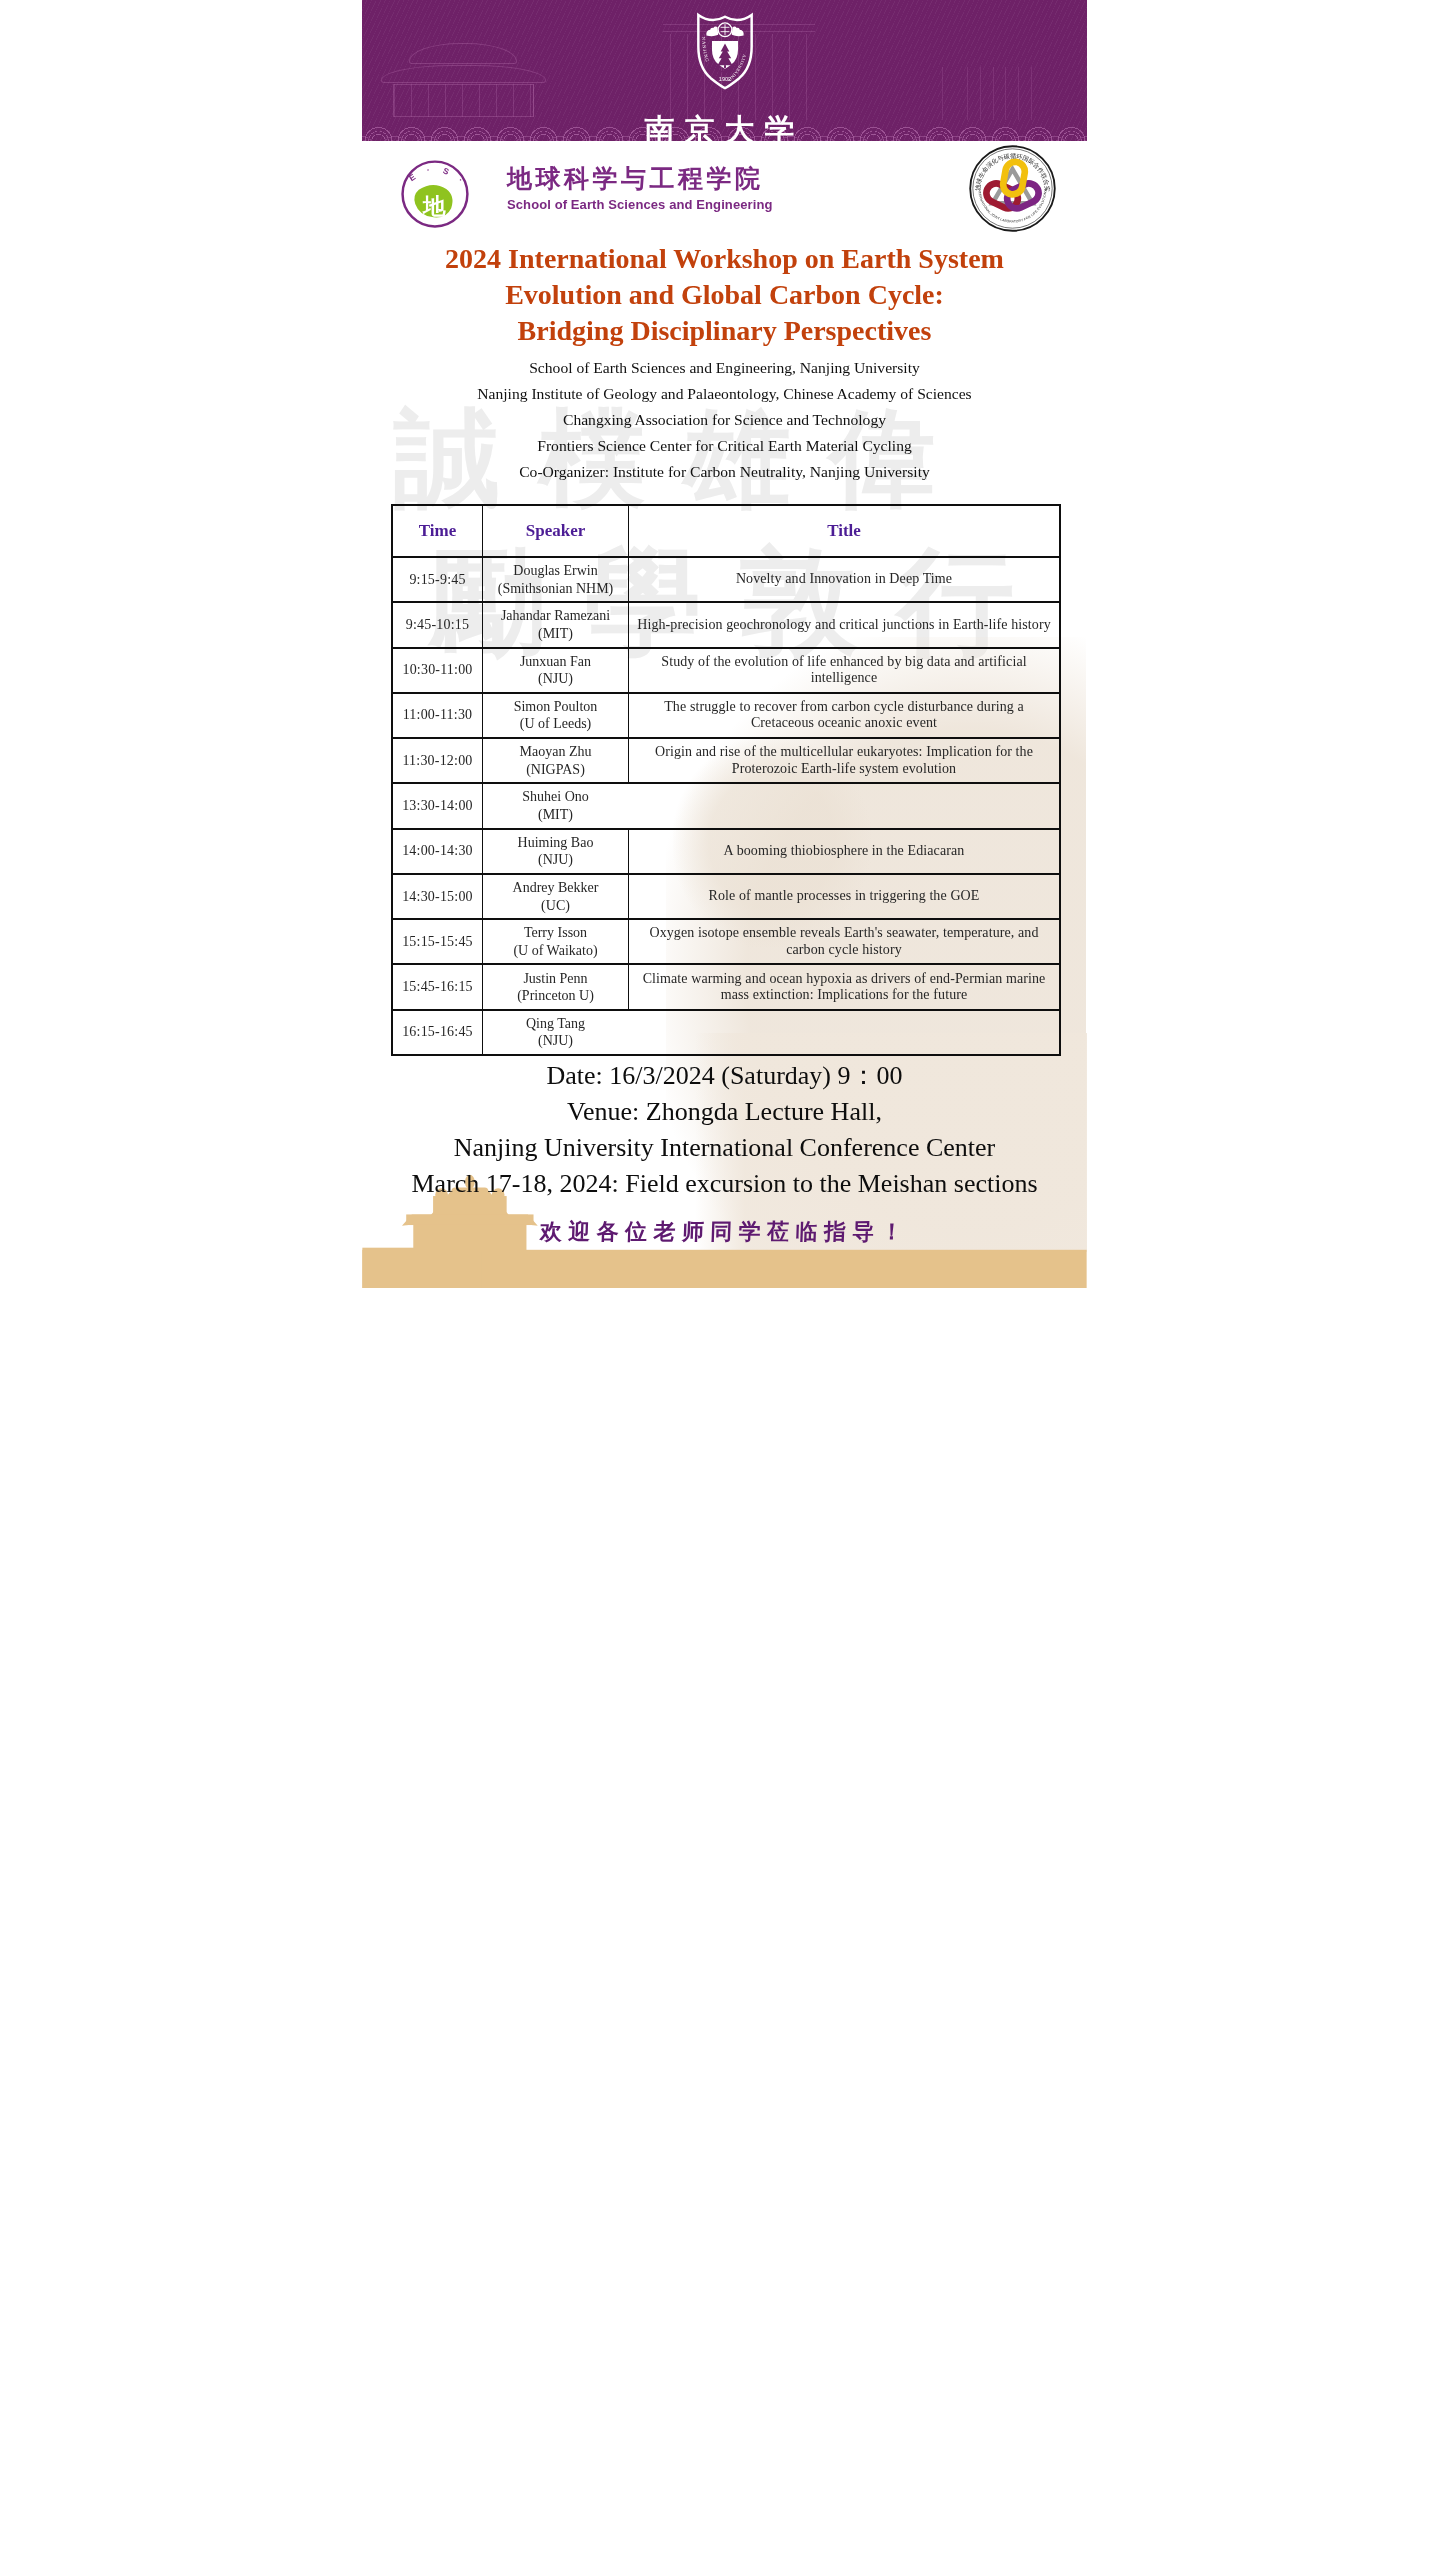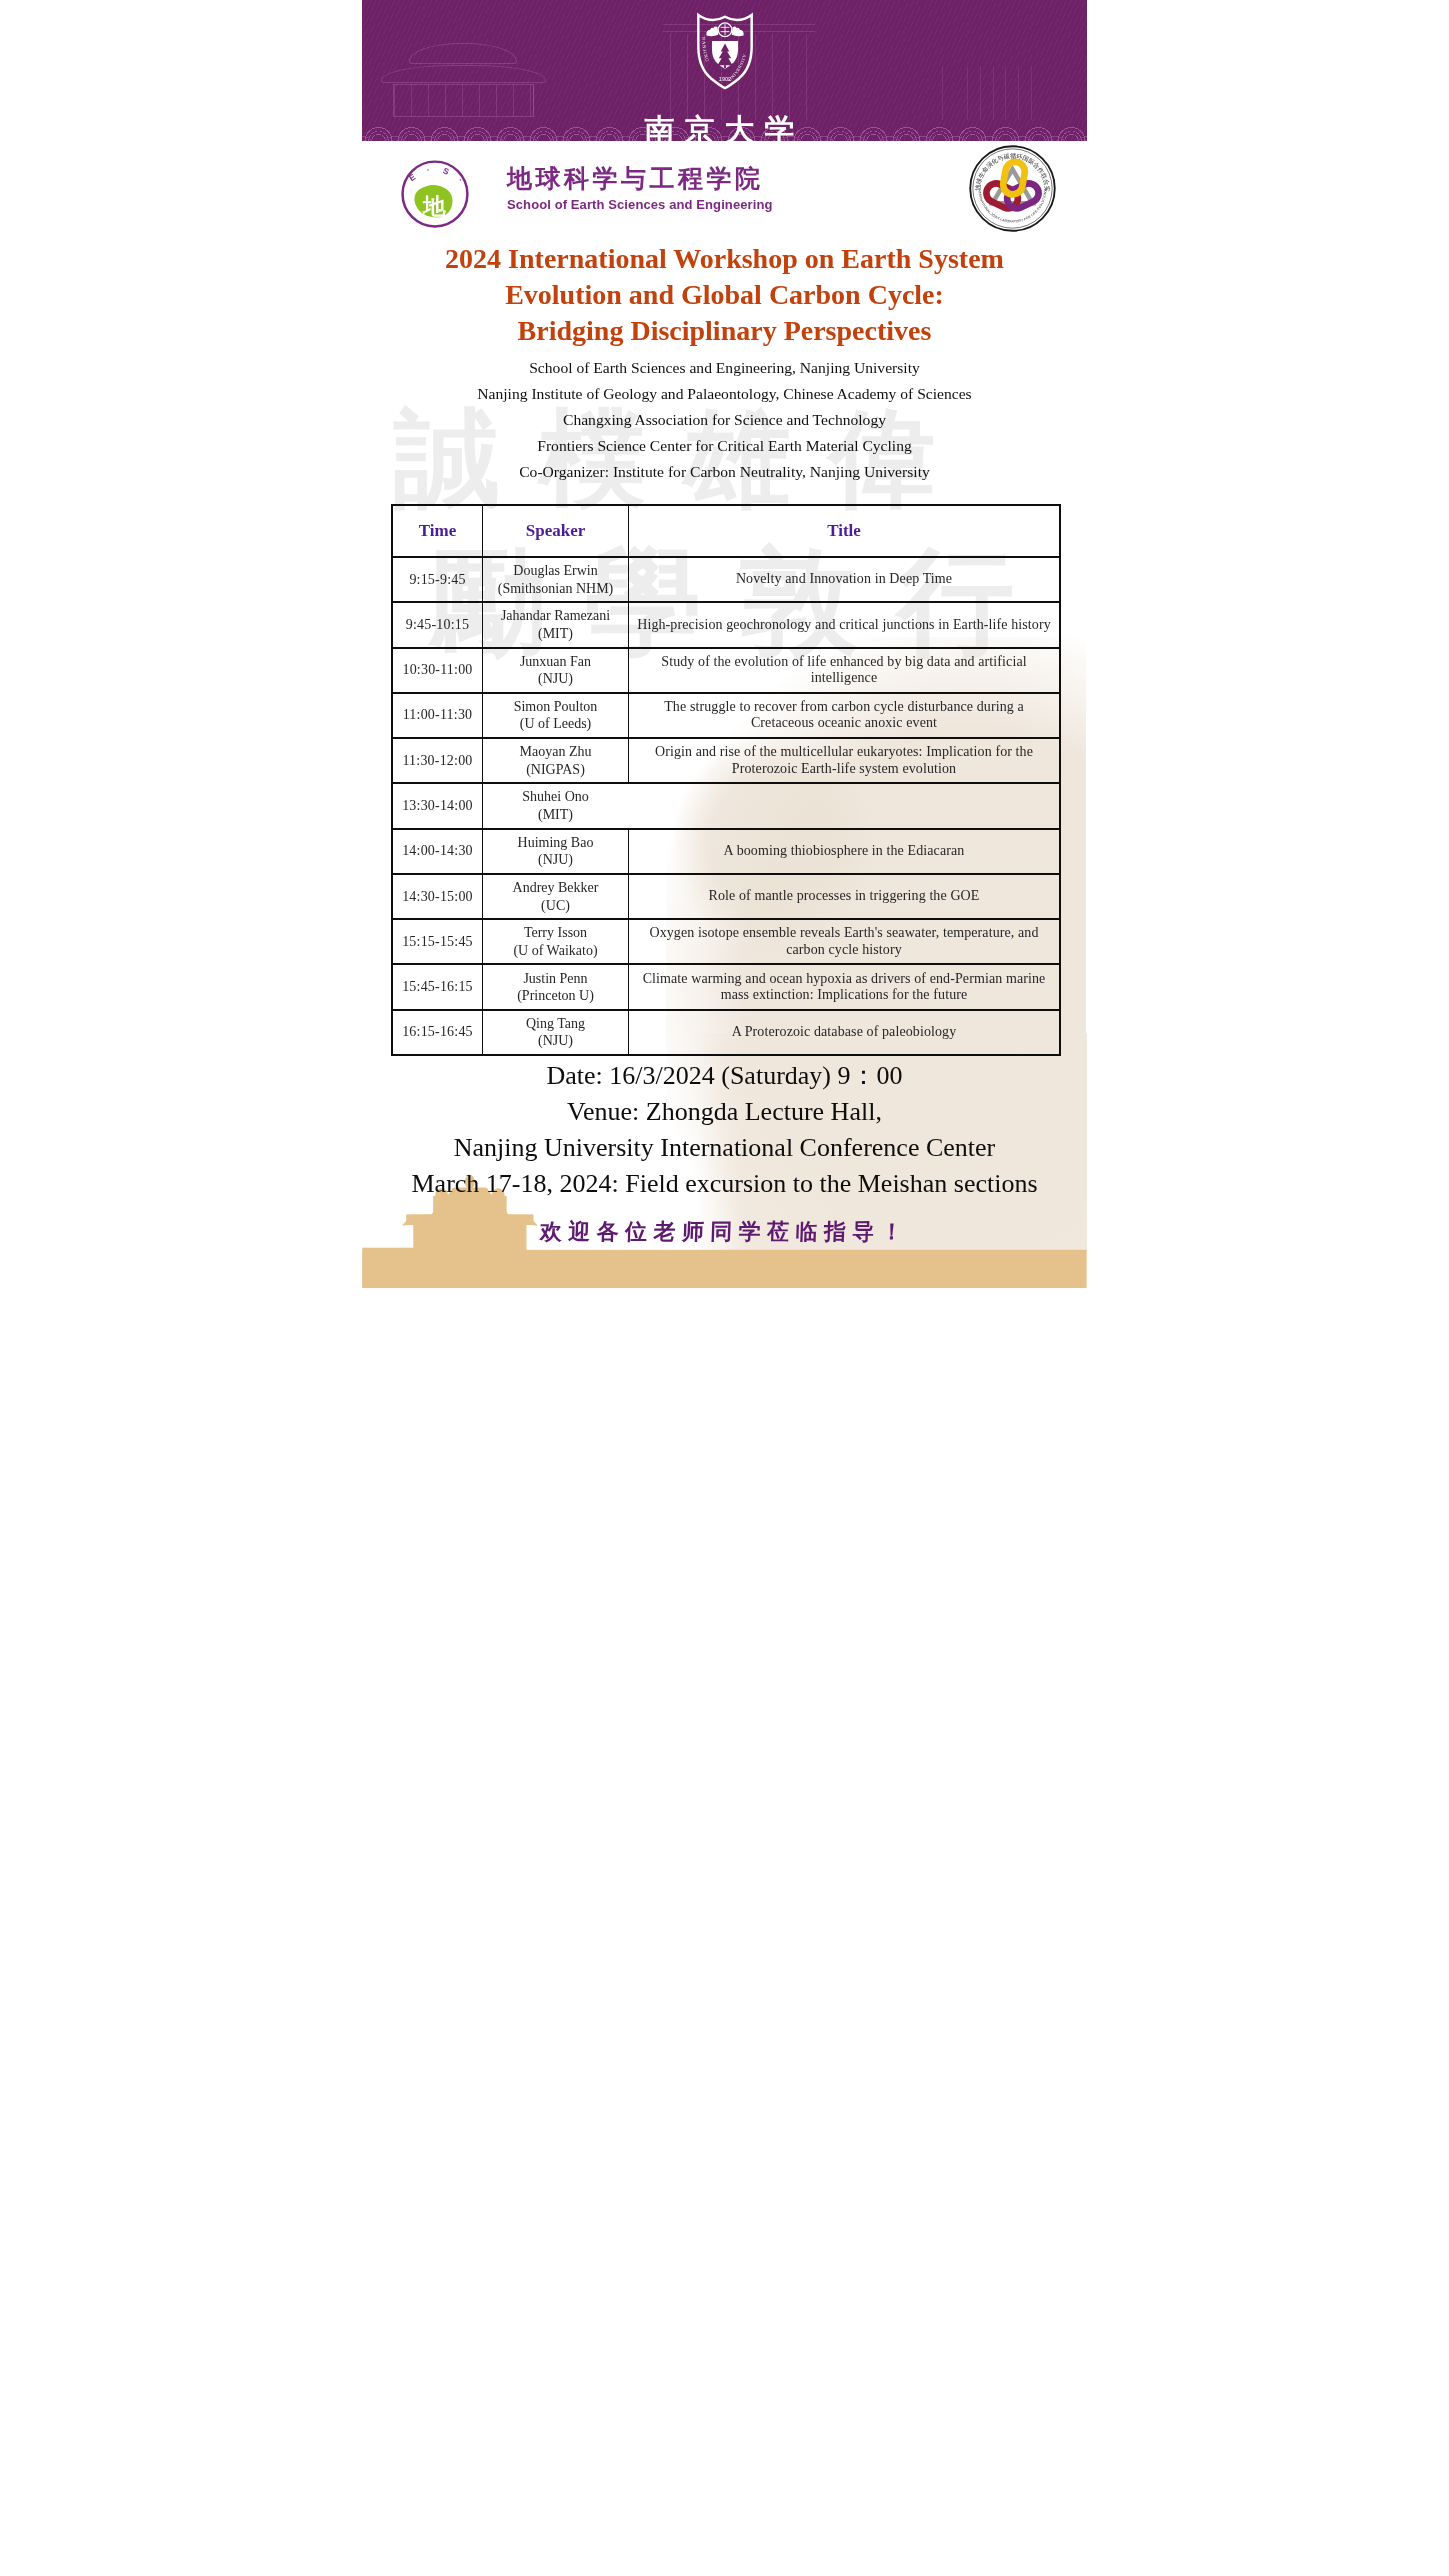--- a/index.html
+++ b/index.html
@@ -268,21 +268,20 @@
       </div>
       <div class="td talk">Climate warming and ocean hypoxia as drivers of end-Permian marine mass extinction: Implications for the future</div>
     </div>
 
     <div class="tr">
       <div class="td time">16:15-16:45</div>
       <div class="td speaker">
         <span>Qing Tang</span>
         <span>(NJU)</span>
       </div>
-      <div class="td talk">A Proterozoic database of paleobiology</div>
     </div>
   </div>
 
   <div class="footer">
     <div>Date: 16/3/2024 (Saturday) 9：00</div>
     <div>Venue:  Zhongda Lecture Hall,</div>
     <div>Nanjing University International Conference Center</div>
     <div>March 17-18, 2024: Field excursion to the Meishan sections</div>
   </div>
 

